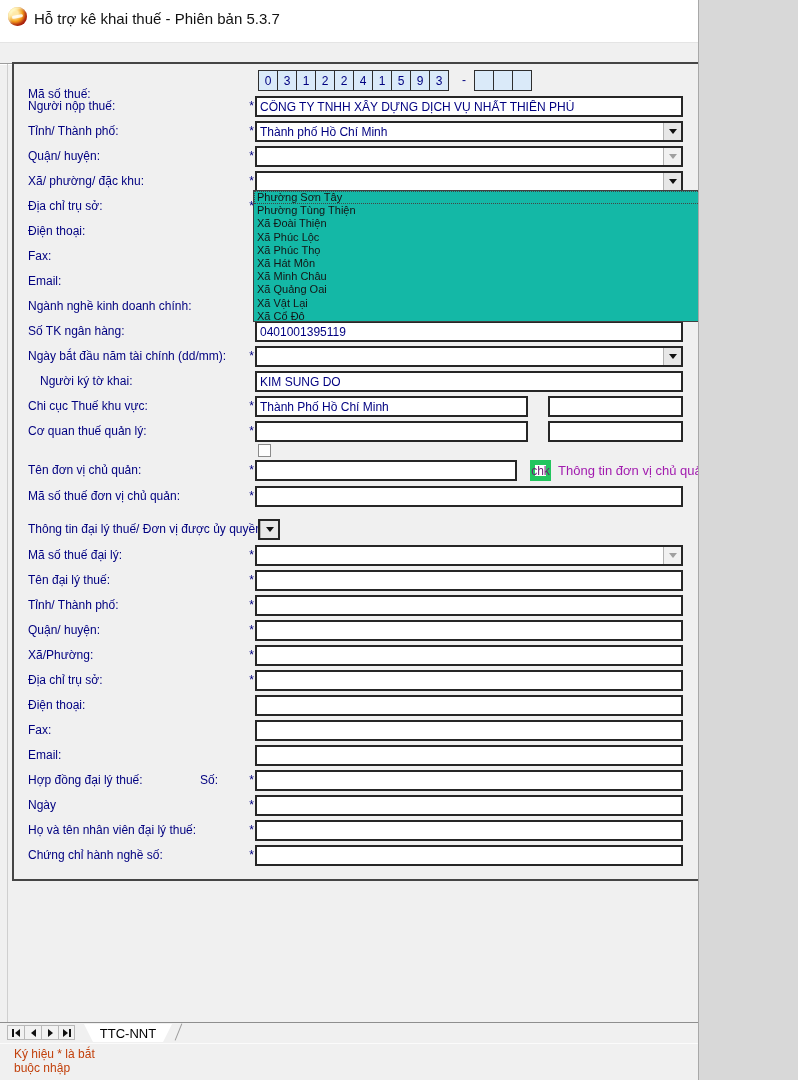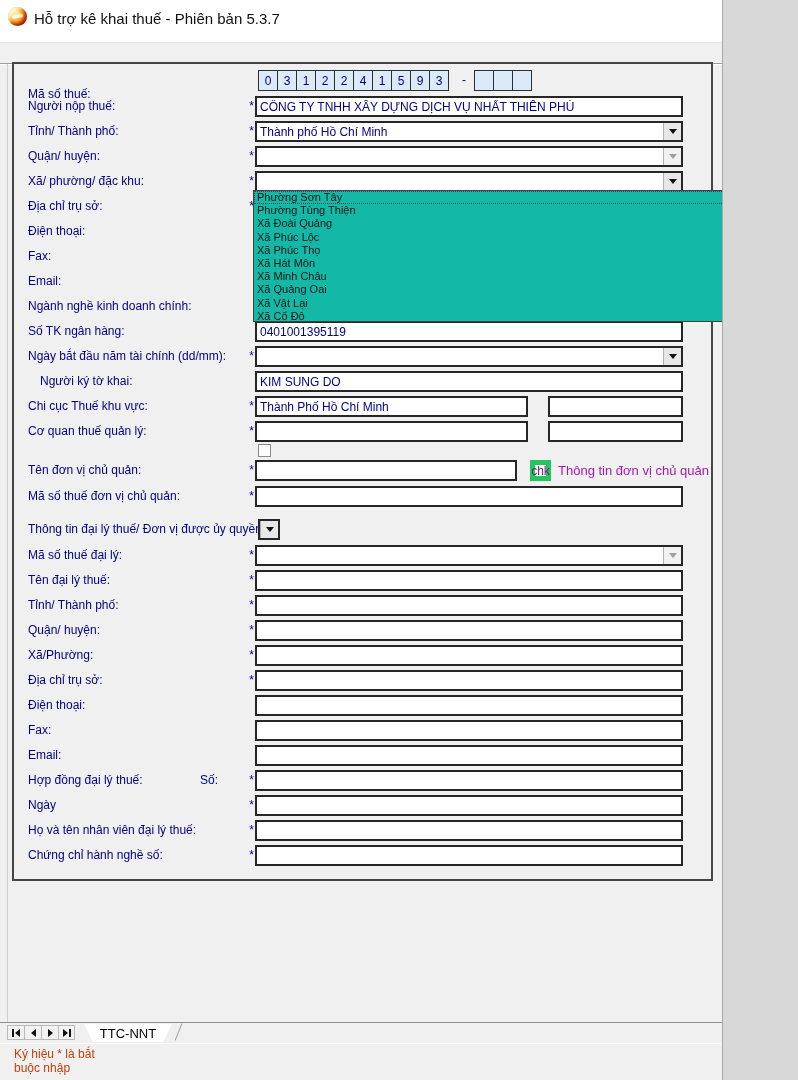--- a/index.html
+++ b/index.html
@@ -1,19 +1,20 @@
 <!DOCTYPE html>
 <html><head>
 <meta charset="utf-8">
 <style>
   html,body{margin:0;padding:0;background:#d8d8d8;}
   #window{
-    position:relative; width:722px; height:1080px; overflow:hidden;
+    position:relative; width:654px; height:1080px; overflow:hidden;
     background:#f0f0f0; font-family:"Liberation Sans","DejaVu Sans",sans-serif;
     outline:1px solid #a8a8a8;
+    padding-left:44px;
   }
   
   #titlebar{position:absolute;left:0;top:0;width:100%;height:42px;background:#ffffff;border-bottom:1px solid #e4e4e4;}
   #app-icon{position:absolute;left:8px;top:7px;width:19px;height:19px;border-radius:50%;
     background:radial-gradient(circle at 35% 35%, #ffe9a8 0 20%, #f6a21c 45%, #d93b1c 75%, #a01818 100%);
     box-shadow:inset -2px -2px 3px rgba(120,0,0,.55), inset 2px 2px 2px rgba(255,255,210,.8);}
   #app-icon::after{content:"";position:absolute;left:4px;top:8px;width:11px;height:3px;background:#fff;opacity:.85;border-radius:2px;transform:rotate(-12deg);}
   #title-text{position:absolute;left:34px;top:10px;font-size:15px;color:#111;}
   
   .hline{position:absolute;left:0;width:100%;}
@@ -222,21 +223,21 @@
       <div class="lbl" style="top: 784px;">Chứng chỉ hành nghề số:</div>
       <div class="star" style="top: 784px;">*</div>
       <input class="tf" type="text" style="left: 241px; top: 781px; width: 428px;">
       <div class="checkbox" style="left: 244px; top: 380px;"></div>
     </div>
 
   <div id="district-dropdown">
     <div id="dd-items">
         <div class="dd-item focused">Phường Sơn Tây</div>
         <div class="dd-item">Phường Tùng Thiện</div>
-        <div class="dd-item">Xã Đoài Quảng</div>
+        <div class="dd-item">Xã Đoài Thiện</div>
         <div class="dd-item">Xã Phúc Lộc</div>
         <div class="dd-item">Xã Phúc Thọ</div>
         <div class="dd-item">Xã Hát Môn</div>
         <div class="dd-item">Xã Minh Châu</div>
         <div class="dd-item">Xã Quảng Oai</div>
         <div class="dd-item">Xã Vật Lại</div>
         <div class="dd-item">Xã Cổ Đô</div>
       </div>
     <div id="dd-scroll">
       <div id="dd-arrow-up" class="dd-arrow">

